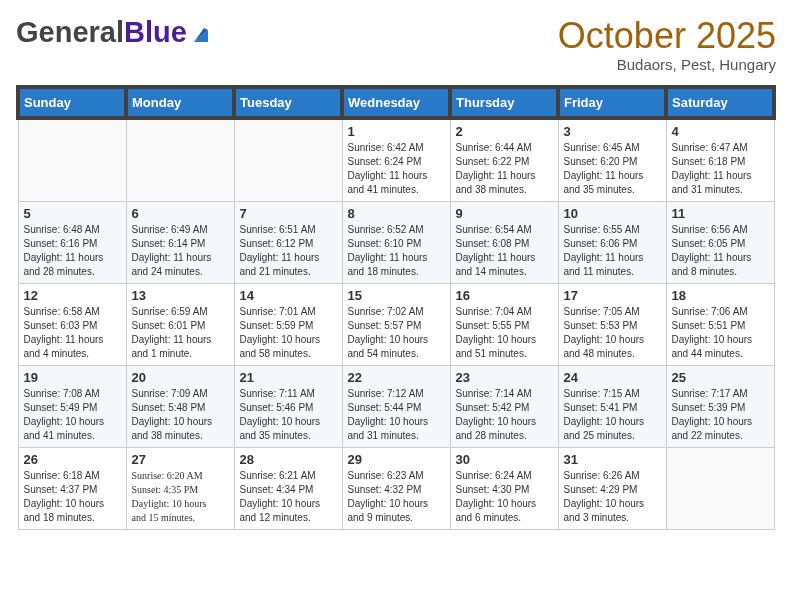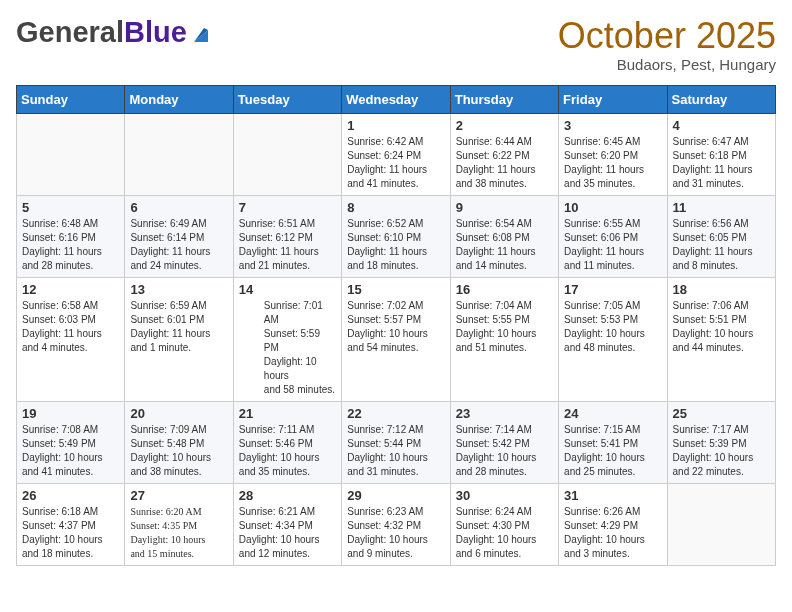--- a/index.html
+++ b/index.html
@@ -48,21 +48,21 @@
       border-collapse: collapse;
       border: 1px solid #ccc;
     }
     .calendar th {
       background: #2979c9;
       color: #fff;
       font-size: 13px;
       font-weight: bold;
       padding: 6px 4px;
       text-align: left;
-      border: 1px solid #404040;
+      border: 4px solid #404040;
     }
     .calendar td {
       vertical-align: top;
       width: 108px;
       min-height: 80px;
       padding: 4px 5px;
       border: 1px solid #ccc;
       font-size: 10px;
       color: #333;
       background: #fff;
@@ -215,21 +215,21 @@
         </td>
         <td>
           <span class="day-number">13</span>
           <div class="day-info" style="white-space: pre-line;">Sunrise: 6:59 AM
 Sunset: 6:01 PM
 Daylight: 11 hours
 and 1 minute.</div>
         </td>
         <td>
           <span class="day-number">14</span>
-          <div class="day-info" style="white-space: pre-line; margin-left: 25px;">Sunrise: 7:01 AM
+          <div class="day-info" style="white-space: pre-line;">Sunrise: 7:01 AM
 Sunset: 5:59 PM
 Daylight: 10 hours
 and 58 minutes.</div>
         </td>
         <td>
           <span class="day-number">15</span>
           <div class="day-info" style="white-space: pre-line;">Sunrise: 7:02 AM
 Sunset: 5:57 PM
 Daylight: 10 hours
 and 54 minutes.</div>

